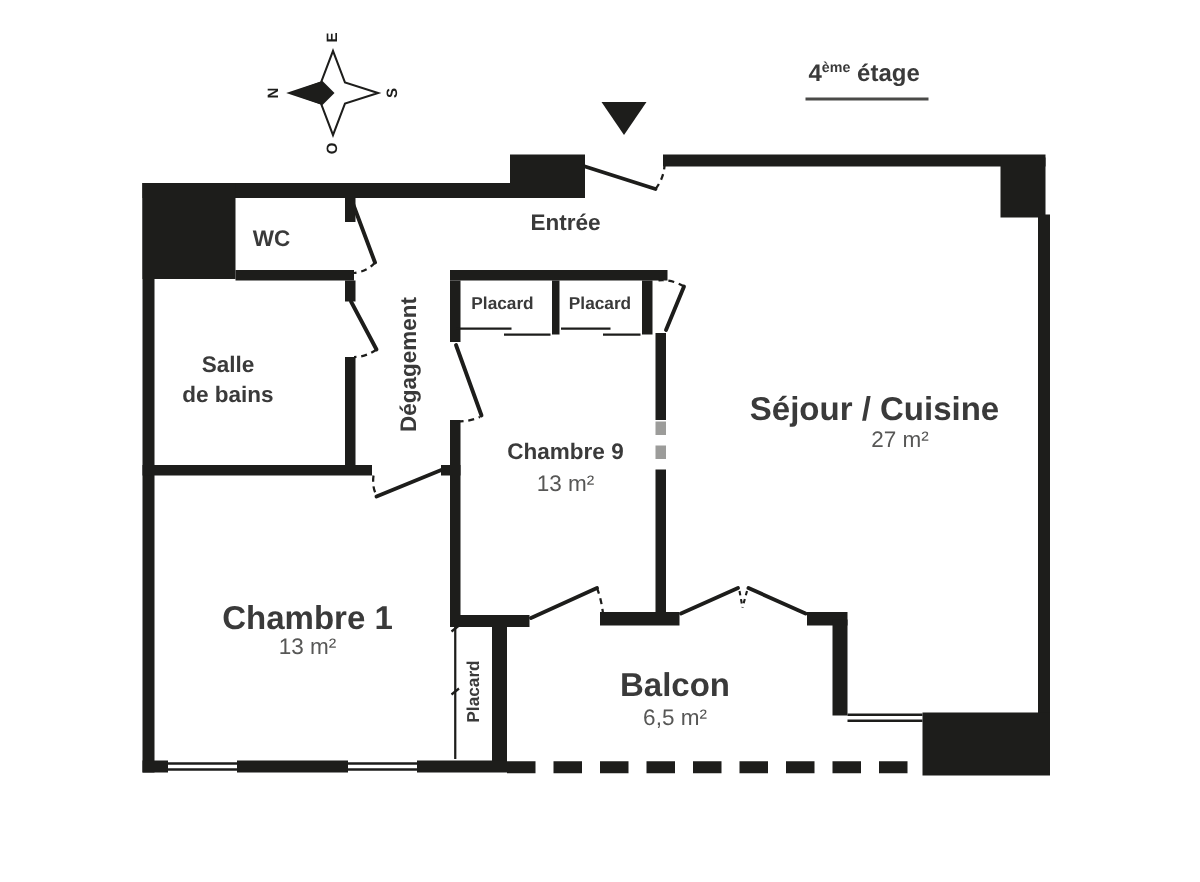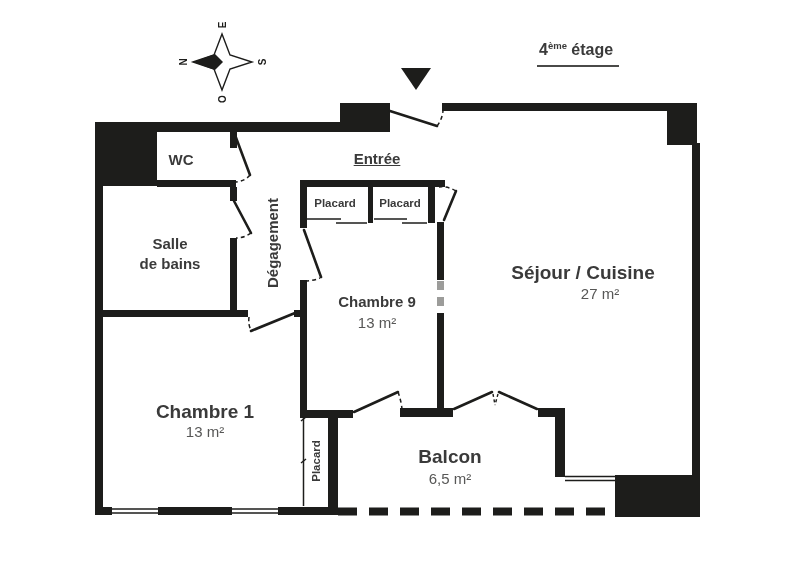--- a/index.html
+++ b/index.html
@@ -22,21 +22,21 @@
   .thin{stroke:var(--wall);stroke-width:1.5;fill:none;}
   .winline{stroke:var(--wall);stroke-width:1.7;fill:none;}
   .lbl{
     position:absolute;transform:translate(-50%,-50%);
     color:var(--txt);font-weight:700;font-size:15px;
     white-space:nowrap;line-height:20px;text-align:center;
   }
   .vert{transform:translate(-50%,-50%) rotate(-90deg);}
   .area{font-weight:400;color:var(--area);}
   .small{font-size:11.5px;}
-  .big{font-size:19px;text-align:right;}
+  .big{font-size:22px;text-align:right;}
   .compass-letter{
     position:absolute;transform:translate(-50%,-50%) rotate(-90deg);
     font-size:10px;font-weight:700;color:var(--wall);
   }
   #floor-tag{
     position:absolute;left:537px;top:40px;
     color:var(--txt);font-weight:700;font-size:16px;
     border-bottom:2px solid #4a4a48;
     padding:0 6px 6px 2px;min-width:72px;text-align:center;
   }
@@ -152,24 +152,24 @@
 </svg>
 
 <div class="compass-letter" style="left:183px;top:62px;">N</div>
 <div class="compass-letter" style="left:222px;top:25px;">E</div>
 <div class="compass-letter" style="left:262px;top:62px;">S</div>
 <div class="compass-letter" style="left:222px;top:99px;">O</div>
 
 <div id="floor-tag"><span>4</span><sup>ème</sup><span> étage</span></div>
 
 <div class="lbl" style="left:181px;top:160px;">WC</div>
-<div class="lbl" style="left:377px;top:159px;text-decoration:underline;">Entrée</div>
+<div class="lbl" style="left:377px;top:149px;">Entrée</div>
 <div class="lbl vert" style="left:273px;top:243px;">Dégagement</div>
 
-<div class="lbl" style="left:170px;top:254px;">
+<div class="lbl" style="left:152px;top:254px;">
   <div>Salle</div>
   <div>de bains</div>
 </div>
 
 <div class="lbl small" style="left:335px;top:203px;">Placard</div>
 <div class="lbl small" style="left:400px;top:203px;">Placard</div>
 <div class="lbl small vert" style="left:316px;top:461px;">Placard</div>
 
 <div class="lbl" style="left:377px;top:302px;">Chambre 9</div>
 <div class="lbl area" style="left:377px;top:323px;">13 m²</div>

